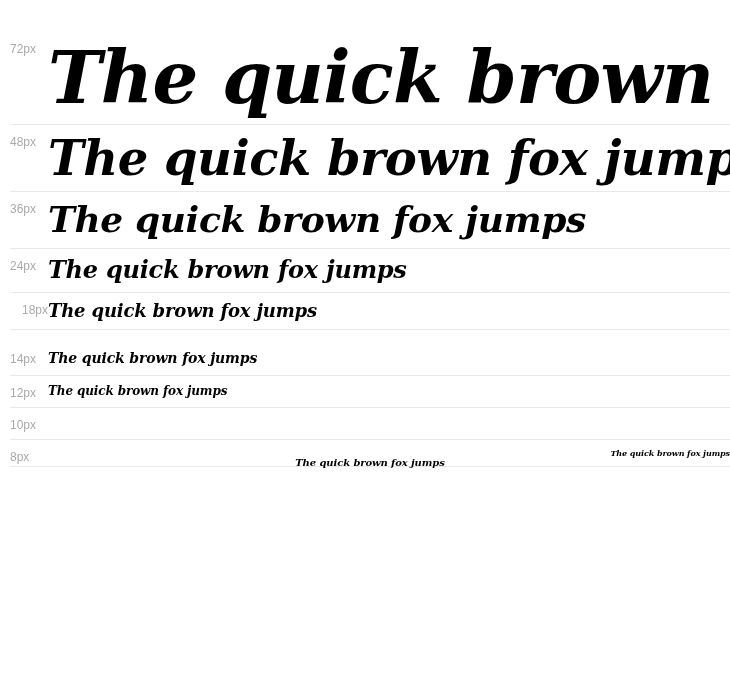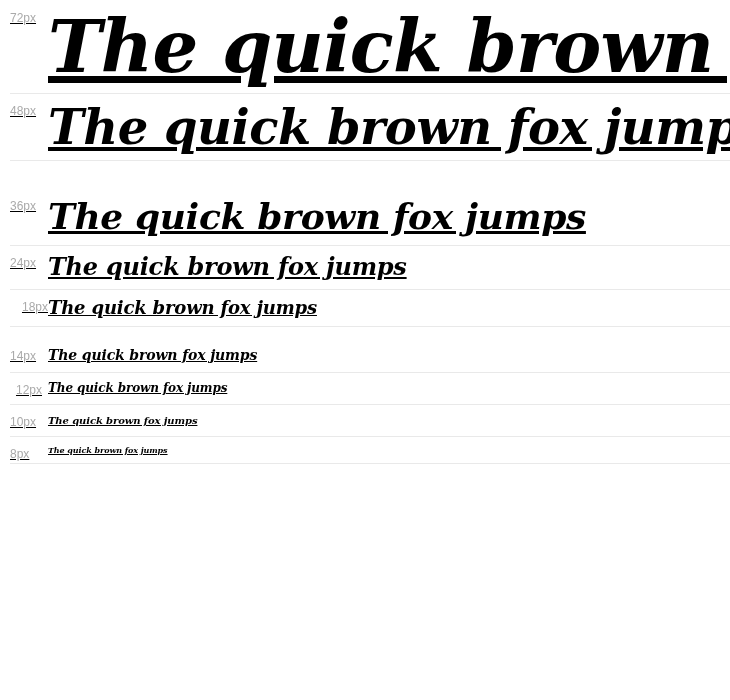--- a/index.html
+++ b/index.html
@@ -8,39 +8,38 @@
   }
   body {
     width: 730px;
     height: 700px;
     overflow: hidden;
     background: var(--bg-color, #ffffff);
     font-family: "Liberation Sans", sans-serif;
   }
   .waterfall {
     margin-left: 10px;
-    padding-top: 1px;
-    text-decoration: underline;
+    padding-top: 32px;
   }
   .row {
     display: flex;
     align-items: center;
     box-sizing: border-box;
     border-bottom: 1px solid var(--divider-color, #e9e9e9);
     overflow: visible;
   }
   .row:nth-child(1) { height: 93px; }
   .row:nth-child(2) { height: 67px; }
-  .row:nth-child(3) { height: 57px; margin-top: 28px; }
+  .row:nth-child(3) { height: 57px; }
   .row:nth-child(4) { height: 44px; }
   .row:nth-child(5) { height: 37px; text-align: right; }
   .row:nth-child(6) { height: 34px; margin-top: 12px; }
-  .row:nth-child(7) { height: 32px; text-align: center; }
-  .row:nth-child(8) { height: 32px; }
-  .row:nth-child(9) { height: 27px; }
+  .row:nth-child(7) { height: 32px; }
+  .row:nth-child(8) { height: 32px; flex-direction: column; }
+  .row:nth-child(9) { height: 27px; justify-content: space-between; }
   .size-label {
     flex: 0 0 38px;
     width: 38px;
     align-self: flex-start;
     padding-top: 11px;
     font-size: 12px;
     line-height: 1.15;
     color: var(--label-color, #aaaaaa);
   }
   .sample {

